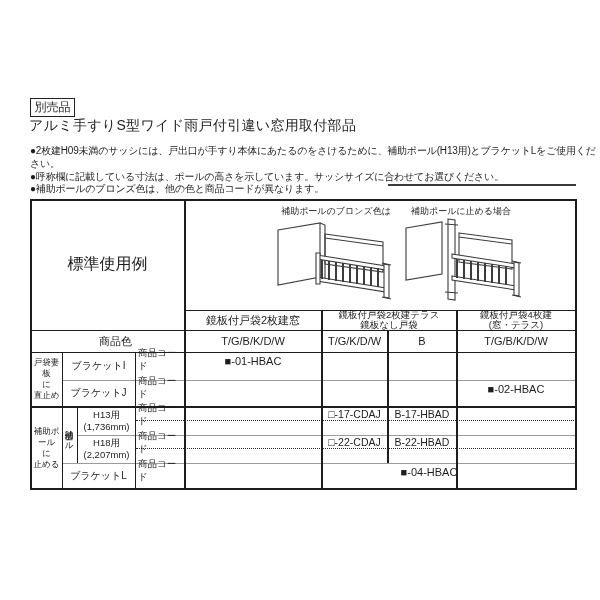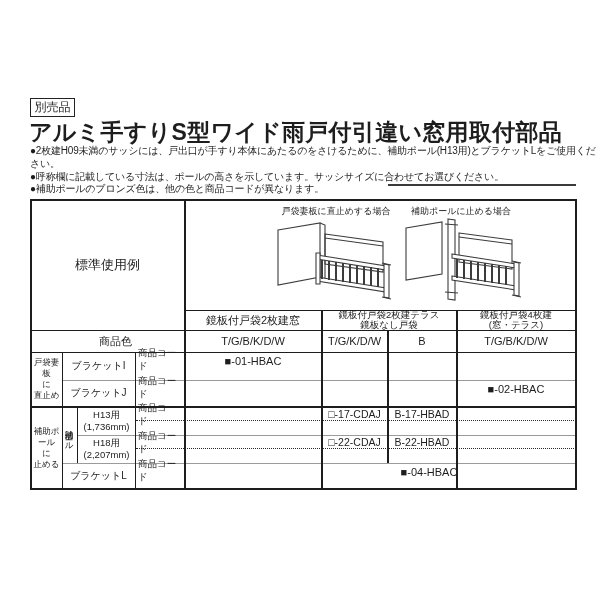--- a/index.html
+++ b/index.html
@@ -9,21 +9,21 @@
   .cell{position:absolute;display:flex;align-items:center;justify-content:center;
         text-align:center;color:#1d1d1d;}
   .ml{white-space:pre-line;}
   .left{justify-content:flex-start;text-align:left;}
   .hline{position:absolute;background:#1d1d1d;}
   .gline{position:absolute;background:#9b9b9b;}
   .vline{position:absolute;background:#1d1d1d;}
   .dotline{position:absolute;border-top:1.5px dotted #2a2a2a;height:0;}
   .badge{position:absolute;left:30px;top:98px;width:43px;height:17px;border:1.5px solid #222;
          display:flex;align-items:center;justify-content:center;font-size:12px;}
-  .title{position:absolute;left:29px;top:117px;font-size:23px;font-weight:bold;
+  .title{position:absolute;left:29px;top:117px;font-size:14px;font-weight:normal;
          letter-spacing:0.3px;}
   .notes{position:absolute;left:30px;top:145px;font-size:10px;line-height:12.8px;
          letter-spacing:-0.2px;}
   .vert{writing-mode:vertical-rl;text-orientation:upright;letter-spacing:1px;}
   svg{display:block;}
 </style>
 </head>
 <body>
 
 <div class="badge">
@@ -56,23 +56,23 @@
 <div class="vline" style="left:30px;top:199px;width:2px;height:291px;"></div>
 <div class="vline" style="left:575px;top:199px;width:2px;height:291px;"></div>
 <div class="vline" style="left:184px;top:199px;width:2px;height:291px;"></div>
 <div class="vline" style="left:62px;top:352px;width:1px;height:137px;"></div>
 <div class="vline" style="left:77px;top:407px;width:1px;height:56px;"></div>
 <div class="vline" style="left:135px;top:352px;width:1px;height:137px;"></div>
 <div class="vline" style="left:321px;top:310px;width:2px;height:180px;"></div>
 <div class="vline" style="left:387px;top:330px;width:2px;height:133px;"></div>
 <div class="vline" style="left:456px;top:310px;width:2px;height:180px;"></div>
 
-<div class="cell" style="left:31px;top:200px;width:153px;height:129px;font-size:13px;">標準使用例</div>
+<div class="cell" style="left:31px;top:200px;width:153px;height:129px;font-size:16px;">標準使用例</div>
 
-<div class="cell" style="left:274px;top:206px;width:124px;height:11px;font-size:9px;">戸袋妻板に直止めする場合</div>
+<div class="cell" style="left:274px;top:206px;width:124px;height:11px;font-size:9px;">補助ポールのブロンズ色は</div>
 <div class="cell" style="left:403px;top:206px;width:116px;height:11px;font-size:9px;">補助ポールに止める場合</div>
 
 <div class="abs" style="left:272px;top:219px;">
   <svg width="120" height="88" viewBox="0 0 120 88" fill="none" stroke="#3c3c3c" stroke-width="1.1">
     <polygon points="6,11 48,4 48,58 6,66" fill="#ffffff"></polygon>
     <polyline points="48,4 53,6 53,60 48,58"></polyline>
     <polygon points="53,15 111,23 111,53 53,45" fill="none"></polygon>
     <line x1="53" y1="19" x2="111" y2="27"></line>
     <polygon points="45,36 114,47 114,51 45,40" fill="#ffffff"></polygon>
     <polygon points="45,58 114,69 114,73 45,62" fill="#ffffff"></polygon>

